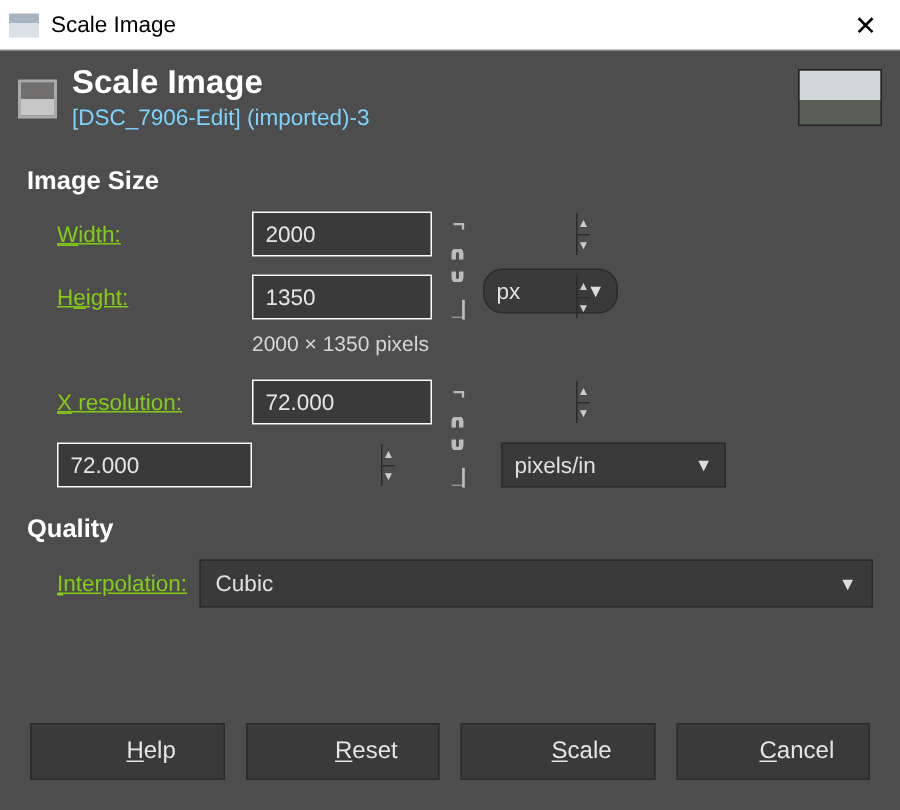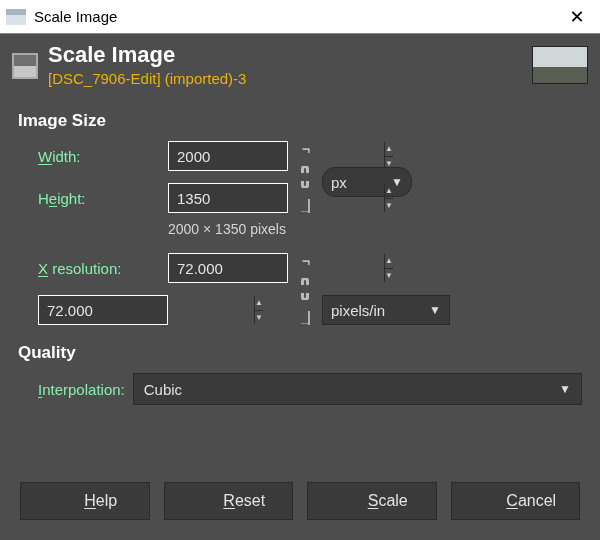--- a/index.html
+++ b/index.html
@@ -36,42 +36,42 @@
     display: flex; align-items: center;
     padding: 8px 12px 6px 12px;
   }
   .header-icon {
     width: 26px; height: 26px; border: 2px solid #aaa;
     background: linear-gradient(to bottom,#706f6d 50%,#c7c7c7 50%);
     margin-right: 10px; margin-top: 2px;
   }
   .header-text { flex:1; }
   .header-title { font-size: 22px; font-weight: bold; color: #fff; }
-  .header-subtitle { font-size: 15px; color: #eab308; margin-top: 2px; }
+  .header-subtitle { font-size: 15px; color: #7dd3fc; margin-top: 2px; }
   .header-thumb {
     width: 56px; height: 38px;
     background: linear-gradient(#cfd7d9 55%, #5a5f56 55%);
     border: 1px solid #222;
   }
 
   .content { padding: 12px 18px 12px 18px; }
 
   .section-title {
     font-weight: bold; color: #fff; font-size: 17px;
     margin: 6px 0 10px 0;
   }
 
   .field-grid {
     display: grid;
     grid-template-columns: 130px 120px 34px 180px;
     align-items: center;
     row-gap: 12px;
     margin-left: 20px;
   }
-  .label { color: #86efac; }
+  .label { color: #84cc16; text-decoration: underline; }
   .mn { text-decoration: underline; text-underline-offset: 2px; }
 
   .spinbox {
     display: flex; height: 30px;
     background: #3a3a3a; border: 1px solid #ffffff;
   }
   .spinbox input {
     flex:1; background: transparent; border: none;
     color: #e4e4e4; font-size: 15px; padding: 0 8px;
     outline: none;
@@ -98,21 +98,21 @@
     display:flex; flex-direction:column; align-items:center;
     justify-content:center; cursor:pointer;
   }
   .chain-icon svg { width: 16px; height: 22px; }
 
   .unit-select {
     background:#3a3a3a; border:1px solid #2b2b2b; height:30px;
     display:flex; align-items:center; padding:0 8px; cursor:pointer;
     width: 90px; justify-content: space-between;
   }
-  .unit-select.wide { width: 128px; }
+  .unit-select.wide { width: 150px; margin-left: 12px; }
   .chevron { font-size: 12px; color:#ddd; }
 
   .size-note {
     grid-column: 2 / span 3; color:#d5d5d5; font-size: 14px;
     margin-top: -4px;
   }
 
   .interp-row { display:flex; align-items:center; margin-left:20px; gap: 8px; margin-top: 4px; text-align: center; }
   .interp-select {
     flex:1; background:#3a3a3a; border:1px solid #2b2b2b; height:32px;
@@ -164,21 +164,21 @@
     </div>
     <div class="chain-col">
       <div class="bracket-top">¬</div>
       <div class="chain-icon">
         <svg viewBox="0 0 16 22">
             <path d="M4 3 a4 4 0 0 1 8 0 v4 h-3 v-4 a1 1 0 0 0 -2 0 v4 h-3z M4 19 a4 4 0 0 0 8 0 v-4 h-3 v4 a1 1 0 0 1 -2 0 v-4 h-3z" fill="#bbb"></path>
           </svg>
       </div>
       <div class="bracket-bot">_|</div>
     </div>
-    <div class="unit-select" style="grid-row: span 2; align-self: end; margin-bottom: 16px; border-radius: 13px;">
+    <div class="unit-select" style="grid-row: span 2; align-self: end; margin-bottom: 4px; border-radius: 13px;">
       <span>px</span>
       <span class="chevron">▼</span>
     </div>
 
     <div class="label"><span>H</span><span class="mn">e</span><span>ight:</span></div>
     <div class="spinbox">
       <input value="1350" style="">
       <div class="spin-btns">
           <div>▲</div>
           <div>▼</div>

